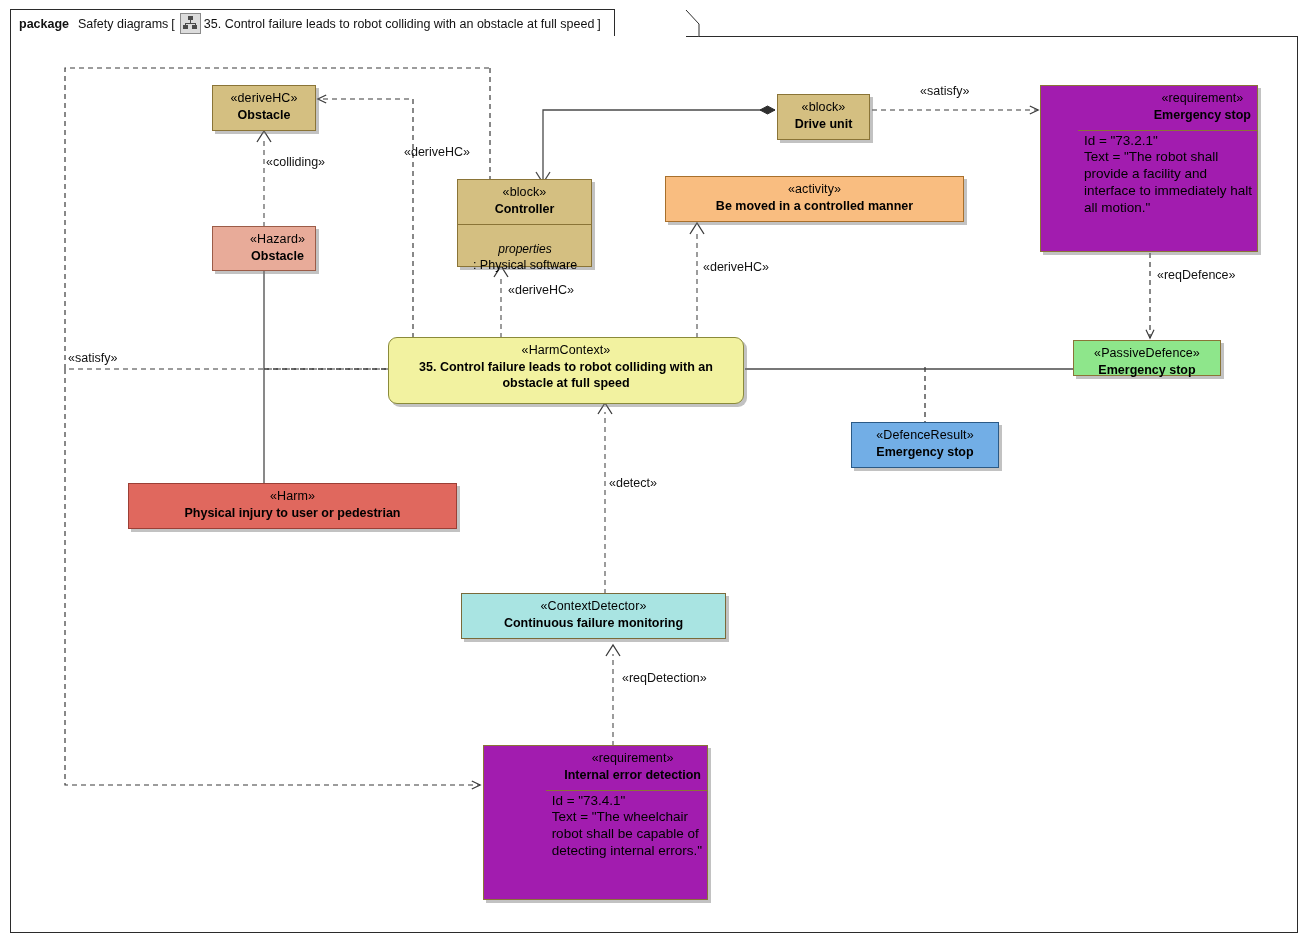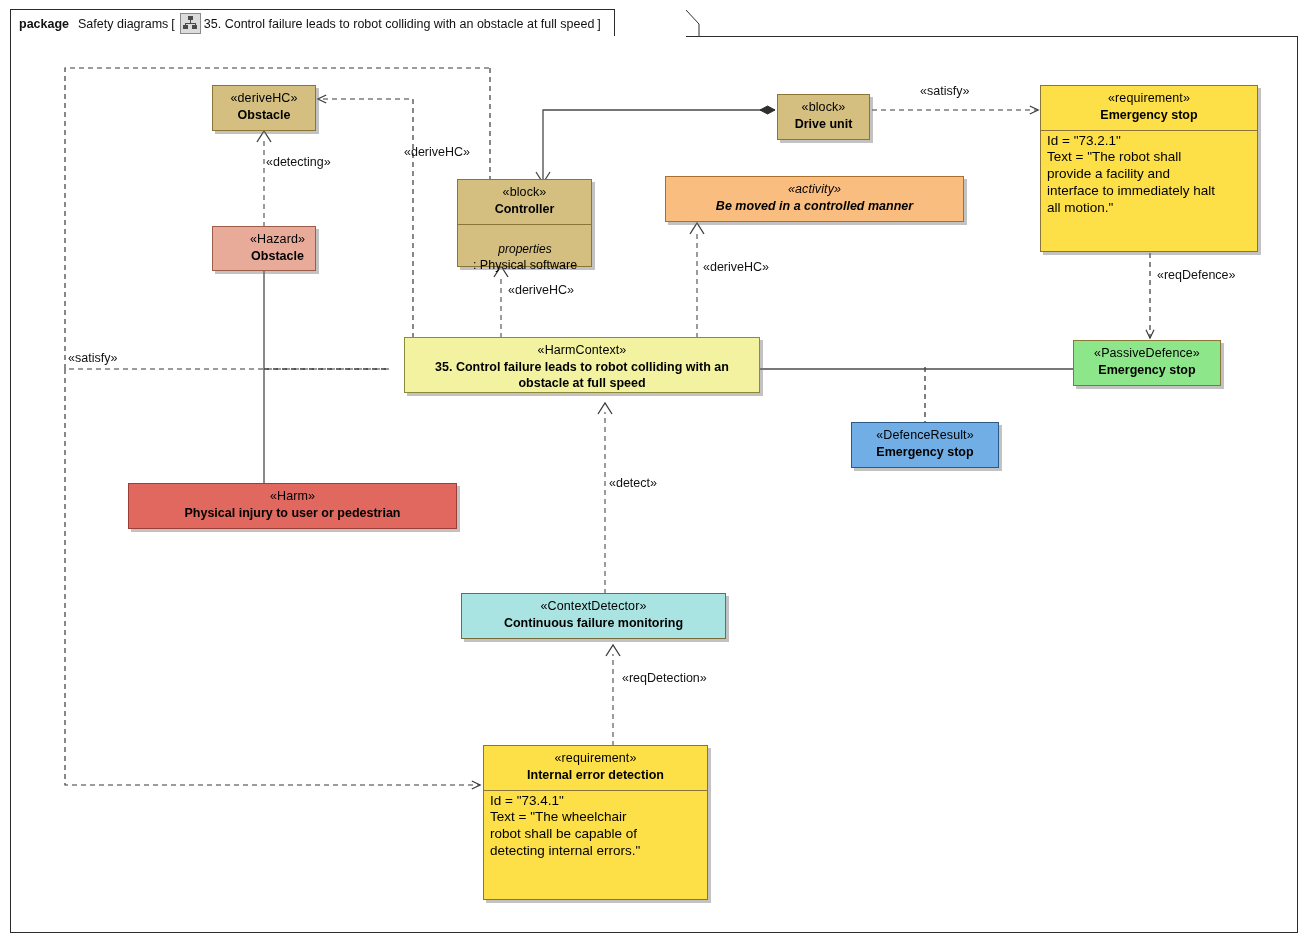--- a/index.html
+++ b/index.html
@@ -115,21 +115,21 @@
     padding:2px 5px 4px 6px;
   }
 
   
   .c-tan{background:#d4bf81;border-color:#8a7437;}
   .c-tan .cmpt{border-top-color:#8a7437;}
   .c-hazard{background:#e8ab99;border-color:#9b5c48;}
   .c-harm{background:#e0685e;border-color:#9b3f36;}
   .c-yellow{background:#f2f2a0;border-color:#8a8a3a;}
   .c-orange{background:#f9bd80;border-color:#a8702c;}
-  .c-greenreq{background:#fde047;border-color:#8a7437;}
+  .c-greenreq{background:#a21caf;border-color:#8a7437;align-items:flex-end;}
   .c-greenreq .cmpt{border-top-color:#8a7437;}
   .c-greenpd{background:#8ee68b;border-color:#8a7437;}
   .c-blue{background:#72aee6;border-color:#2b5a86;}
   .c-cyan{background:#a9e4e2;border-color:#7a6a3a;}
 
   
   svg.edges{
     position:absolute;left:0;top:0;
     width:1311px;height:947px;
     pointer-events:none;
@@ -249,21 +249,21 @@
       <path d="M598,414 L605,403 L612,414" fill="none" stroke="#3a3a3a" stroke-width="1.3"></path>
     </g>
 
     <g>
       <path d="M613,746 L613,654" fill="none" stroke="#5a5a5a" stroke-width="1.2" stroke-dasharray="5,4"></path>
       <path d="M606,656 L613,645 L620,656" fill="none" stroke="#3a3a3a" stroke-width="1.3"></path>
     </g>
   </svg>
 
   <div class="elabel" style="left:68px;top:351px;">«satisfy»</div>
-  <div class="elabel" style="left:266px;top:155px;">«detecting»</div>
+  <div class="elabel" style="left:266px;top:155px;">«colliding»</div>
   <div class="elabel" style="left:404px;top:145px;">«deriveHC»</div>
   <div class="elabel" style="left:508px;top:283px;">«deriveHC»</div>
   <div class="elabel" style="left:703px;top:260px;">«deriveHC»</div>
   <div class="elabel" style="left:920px;top:84px;">«satisfy»</div>
   <div class="elabel" style="left:1157px;top:268px;">«reqDefence»</div>
   <div class="elabel" style="left:609px;top:476px;">«detect»</div>
   <div class="elabel" style="left:622px;top:671px;">«reqDetection»</div>
 
   <div class="node c-tan" style="left:212px;top:85px;width:104px;height:46px;">
     <div class="hdr">
@@ -290,47 +290,47 @@
     </div>
   </div>
 
   <div class="node c-tan" style="left:777px;top:94px;width:93px;height:46px;">
     <div class="hdr">
       <span class="stereo">«block»</span>
       <span class="nm">Drive unit</span>
     </div>
   </div>
 
-  <div class="node c-orange" style="left:665px;top:176px;width:299px;height:46px;font-style:italic;">
+  <div class="node c-orange" style="left:665px;top:176px;width:299px;height:46px;">
     <div class="hdr">
       <span class="stereo">«activity»</span>
       <span class="nm">Be moved in a controlled manner</span>
     </div>
   </div>
 
   <div class="node c-greenreq" style="left:1040px;top:85px;width:218px;height:167px;">
     <div class="hdr">
       <span class="stereo">«requirement»</span>
       <span class="nm">Emergency stop</span>
     </div>
     <div class="cmpt attrs">Id = "73.2.1"
 Text = "The robot shall
 provide a facility and
 interface to immediately halt
 all motion."</div>
   </div>
 
-  <div class="node c-yellow" style="left:404px;top:337px;width:356px;height:56px;">
+  <div class="node c-yellow" style="left:388px;top:337px;width:356px;height:67px;border-radius:9px;">
     <div class="hdr">
       <span class="stereo">«HarmContext»</span>
       <span class="nm" style="padding:0 14px;">35. Control failure leads to robot colliding with an obstacle at full speed</span>
     </div>
   </div>
 
-  <div class="node c-greenpd" style="left:1073px;top:340px;width:148px;height:46px;">
+  <div class="node c-greenpd" style="left:1073px;top:340px;width:148px;height:36px;">
     <div class="hdr">
       <span class="stereo">«PassiveDefence»</span>
       <span class="nm">Emergency stop</span>
     </div>
   </div>
 
   <div class="node c-blue" style="left:851px;top:422px;width:148px;height:46px;">
     <div class="hdr">
       <span class="stereo">«DefenceResult»</span>
       <span class="nm">Emergency stop</span>

